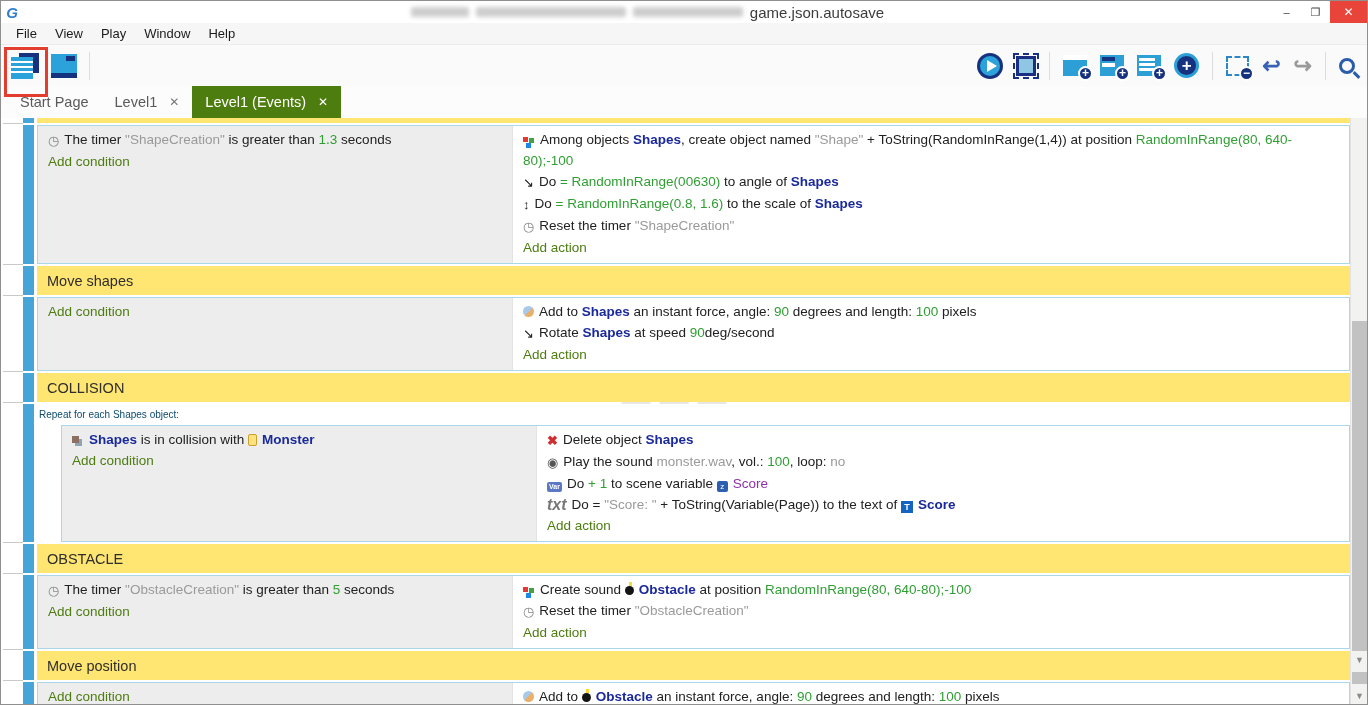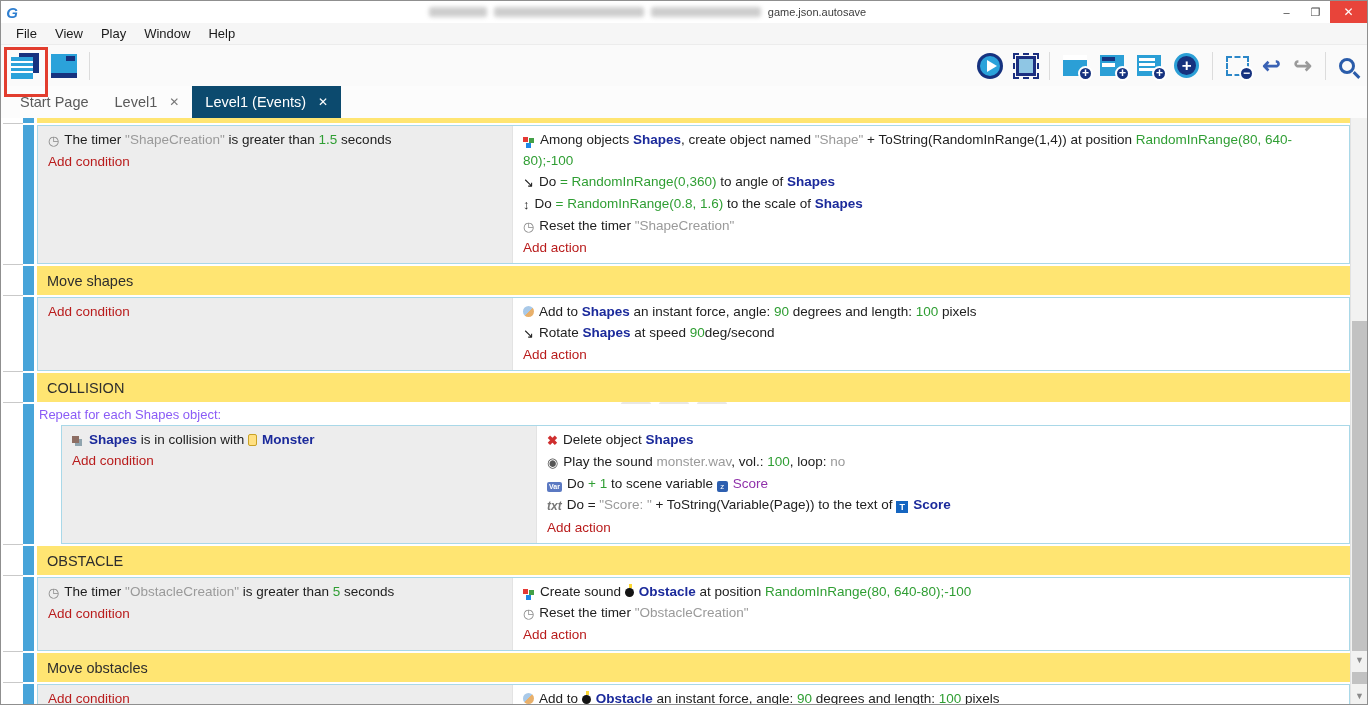--- a/index.html
+++ b/index.html
@@ -2,21 +2,21 @@
 <html><head>
 <meta charset="utf-8">
 <style>
   * { margin:0; padding:0; box-sizing:border-box; }
   html,body { width:1368px; height:705px; overflow:hidden; }
   body { font-family:"Liberation Sans", sans-serif; background:#fff; border:1px solid #8f8f8f; position:relative; }
 
   
   .titlebar { height:22px; display:flex; align-items:center; background:#fff; }
   .logo { width:22px; text-align:center; color:#2f7fd0; font-weight:bold; font-size:15px; font-style:italic; }
-  .title-center { flex:1; display:flex; justify-content:center; align-items:center; gap:7px; font-size:11px; color:#3c3c3c; white-space:nowrap; }
+  .title-center { flex:1; display:flex; justify-content:center; align-items:center; gap:7px; font-size:15px; color:#3c3c3c; white-space:nowrap; }
   .blur-blob { display:inline-block; height:10px; background:#bdbdbd; border-radius:2px; filter:blur(2px); opacity:.75; }
   .win-controls { display:flex; height:100%; }
   .win-btn { width:29px; height:100%; display:flex; align-items:center; justify-content:center; font-size:11px; color:#444; cursor:default; }
   .win-btn.close { background:#e8443a; color:#fff; width:37px; font-size:12px; }
 
   
   .menubar { height:22px; background:#f6f6f6; border-bottom:1px solid #ececec; display:flex; align-items:center; padding-left:6px; font-size:13px; color:#1b1b1b; }
   .menu-item { padding:0 9px; }
 
   
@@ -50,58 +50,58 @@
   .ic-redo { font-size:22px; color:#9a9a9a; font-weight:bold; line-height:20px; }
   .ic-search { width:16px; height:16px; border:3px solid #2a5caa; border-radius:50%; position:relative; }
   .ic-search::after { content:""; position:absolute; width:3px; height:8px; background:#2a5caa; transform:rotate(-45deg); left:13px; top:10px; }
 
   .annotation-box { position:absolute; left:3px; top:2px; width:44px; height:50px; border:3px solid #e23d2e; z-index:50; }
 
   
   .tabbar { height:32px; background:#fcfcfc; display:flex; align-items:stretch; padding-left:6px; font-size:14.5px; color:#5a5a5a; }
   .tab { display:flex; align-items:center; padding:0 13px; gap:12px; white-space:nowrap; }
   .tab .tab-close { font-size:12px; color:#777; }
-  .tab.active { background:#0c4a6e; color:#fff; }
+  .tab.active { background:#4d7c0f; color:#fff; }
   .tab.active .tab-close { color:#fff; }
 
   
   .events-wrap { position:relative; height:588px; background:#fff; overflow:hidden; }
   .sheet { position:absolute; left:36px; right:17px; top:0; }
   .block { position:relative; margin-bottom:2px; }
   .block::before { content:""; position:absolute; left:-14px; top:0; bottom:0; width:11px; background:#47a4d9; }
   .block::after { content:""; position:absolute; left:-34px; top:-2px; width:20px; height:1px; background:#c9c9c9; }
   .group-header { height:29px; background:#ffe572; display:flex; align-items:center; padding-left:10px; font-size:14.5px; color:#2e2e2e; }
   .spacer-group { height:5px; background:#ffe572; }
   .spacer-group::after { display:none; }
   .ghosts { position:absolute; left:584px; top:29px; display:flex; gap:8px; }
   .ghosts span { width:30px; height:7px; background:#e9e7e4; border-radius:2px; }
 
   .event { display:flex; align-items:stretch; border:1px solid #a9d8e8; }
   .cond { flex:0 0 474px; background:#ededed; padding:3px 8px 5px 10px; }
   .acts { flex:1; background:#fff; padding:3px 8px 5px 10px; border-left:1px solid #e3e3e3; }
   .line { font-size:13.5px; line-height:21px; color:#212121; }
-  .foreach-label { font-size:13px; line-height:21px; color:#8b5cf6; background:#fff; padding-left:2px; }
+  .foreach-label { font-size:10px; line-height:21px; color:#0c4a6e; background:#fff; padding-left:2px; }
   .fe-event { margin-left:24px; }
 
   .s-plain { color:#212121; }
   .s-obj { color:#1b2a9b; font-weight:bold; }
   .s-expr { color:#2f9e33; }
   .s-str { color:#9a9a9a; }
   .s-var { color:#9031aa; }
-  .s-ph { color:#b91c1c; }
+  .s-ph { color:#4d7c0f; }
 
   .ic { display:inline-block; vertical-align:-1px; margin-right:5px; }
   .ic-clock { color:#8a8a8a; font-size:13px; }
   .ic-create { width:5px; height:5px; background:#e53935; box-shadow:6px 1px 0 #43a047, 3px 6px 0 #1e88e5; margin-right:12px; vertical-align:2px; }
   .ic-angle, .ic-rotate, .ic-scale { color:#222; font-size:13px; }
   .ic-force { width:11px; height:11px; border-radius:50%; background:linear-gradient(135deg,#a9c9e8 50%,#e8b06b 50%); }
   .ic-delete { color:#cf2f2f; font-weight:bold; font-size:13px; }
   .ic-sound { color:#555; font-size:13px; }
   .ic-varbadge { min-width:15px; height:10px; background:#5b79c2; color:#fff; font-size:7px; font-weight:bold; line-height:10px; text-align:center; border-radius:2px; padding:0 1px; }
-  .ic-txt { color:#777; font-style:italic; font-weight:bold; font-size:12px; }
+  .ic-txt { color:#777; font-style:italic; font-weight:bold; font-size:16px; }
   .ic-scorevar { width:11px; height:11px; background:#2d5fb0; color:#fff; font-size:8px; line-height:11px; text-align:center; border-radius:2px; }
   .ic-textobj { width:12px; height:12px; background:#1565c0; color:#fff; font-weight:bold; font-size:9px; line-height:12px; text-align:center; }
   .ic-shapes { width:7px; height:7px; background:#8d6e63; box-shadow:3px 3px 0 #90a4ae; margin-right:10px; vertical-align:1px; }
   .ic-monster { width:9px; height:12px; background:#ffe082; border:1px solid #c9a227; border-radius:2px; vertical-align:-2px; }
   .ic-bomb { width:9px; height:9px; border-radius:50%; background:#141414; position:relative; }
   .ic-bomb::after { content:""; position:absolute; top:-4px; left:4px; width:3px; height:4px; background:#fdd835; }
 
   
   .vscroll { position:absolute; right:0; top:0; bottom:0; width:17px; background:#f2f2f1; border-left:1px solid #e2e2e2; }
   .vthumb { position:absolute; left:1px; width:15px; top:203px; height:330px; background:#c2c2c2; }
@@ -179,26 +179,26 @@
       <span class="tab-close">✕</span>
     </div>
 </div>
 
 <div class="events-wrap">
   <div class="sheet">
       <div class="block spacer-group"></div>
       <div class="block">
         <div class="event">
           <div class="cond">
-            <div class="line"><span class="ic ic-clock">◷</span><span class="s-plain">The timer </span><span class="s-str">"ShapeCreation"</span><span class="s-plain"> is greater than </span><span class="s-expr">1.5</span><span class="s-plain"> seconds</span></div>
+            <div class="line"><span class="ic ic-clock">◷</span><span class="s-plain">The timer </span><span class="s-str">"ShapeCreation"</span><span class="s-plain"> is greater than </span><span class="s-expr">1.3</span><span class="s-plain"> seconds</span></div>
             <div class="line"><span class="s-ph">Add condition</span></div>
           </div>
           <div class="acts">
             <div class="line"><span class="ic ic-create"></span><span class="s-plain">Among objects </span><span class="s-obj">Shapes</span><span class="s-plain">, create object named </span><span class="s-str">"Shape"</span><span class="s-plain"> + ToString(RandomInRange(1,4)) at position </span><span class="s-expr">RandomInRange(80, 640-80);-100</span></div>
-            <div class="line"><span class="ic ic-angle">↘</span><span class="s-plain">Do </span><span class="s-expr">= RandomInRange(0,360)</span><span class="s-plain"> to angle of </span><span class="s-obj">Shapes</span></div>
+            <div class="line"><span class="ic ic-angle">↘</span><span class="s-plain">Do </span><span class="s-expr">= RandomInRange(00630)</span><span class="s-plain"> to angle of </span><span class="s-obj">Shapes</span></div>
             <div class="line"><span class="ic ic-scale">↕</span><span class="s-plain">Do </span><span class="s-expr">= RandomInRange(0.8, 1.6)</span><span class="s-plain"> to the scale of </span><span class="s-obj">Shapes</span></div>
             <div class="line"><span class="ic ic-clock">◷</span><span class="s-plain">Reset the timer </span><span class="s-str">"ShapeCreation"</span></div>
             <div class="line"><span class="s-ph">Add action</span></div>
           </div>
         </div>
       </div>
       <div class="block">
         <div class="group-header">
           <span>Move shapes</span>
         </div>
@@ -254,21 +254,21 @@
           </div>
           <div class="acts">
             <div class="line"><span class="ic ic-create"></span><span class="s-plain">Create sound </span><span class="ic ic-bomb"></span><span class="s-obj">Obstacle</span><span class="s-plain"> at position </span><span class="s-expr">RandomInRange(80, 640-80);-100</span></div>
             <div class="line"><span class="ic ic-clock">◷</span><span class="s-plain">Reset the timer </span><span class="s-str">"ObstacleCreation"</span></div>
             <div class="line"><span class="s-ph">Add action</span></div>
           </div>
         </div>
       </div>
       <div class="block">
         <div class="group-header">
-          <span>Move obstacles</span>
+          <span>Move position</span>
         </div>
       </div>
       <div class="block">
         <div class="event">
           <div class="cond">
             <div class="line"><span class="s-ph">Add condition</span></div>
           </div>
           <div class="acts">
             <div class="line"><span class="ic ic-force"></span><span class="s-plain">Add to </span><span class="ic ic-bomb"></span><span class="s-obj">Obstacle</span><span class="s-plain"> an instant force, angle: </span><span class="s-expr">90</span><span class="s-plain"> degrees and length: </span><span class="s-expr">100</span><span class="s-plain"> pixels</span></div>
           </div>

